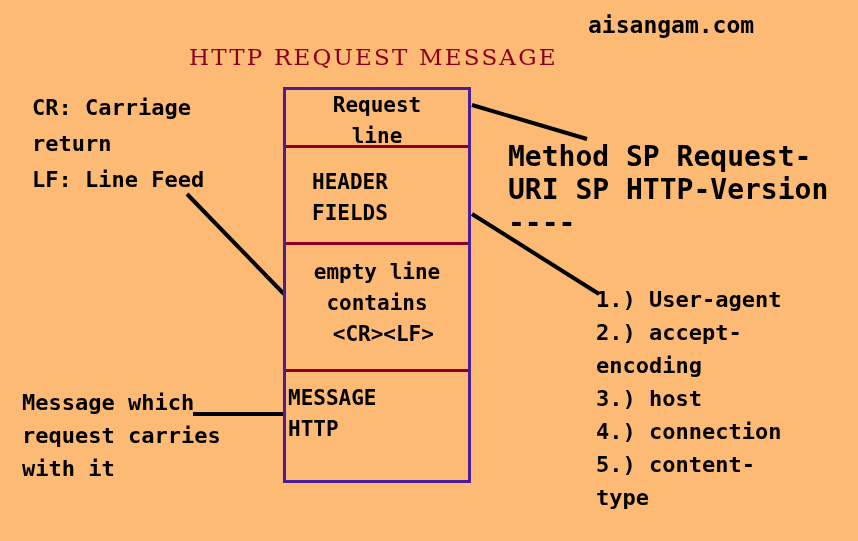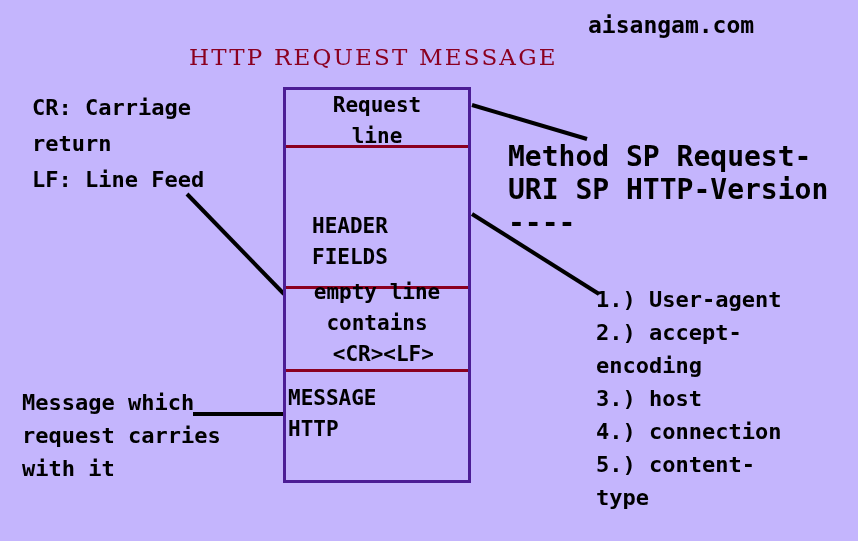--- a/index.html
+++ b/index.html
@@ -7,21 +7,21 @@
     padding: 0;
     background: #ffffff;
   }
   body {
     font-family: "DejaVu Sans Mono", monospace;
   }
   #canvas {
     position: relative;
     width: 858px;
     height: 541px;
-    background: #c4b5fd;
+    background: #fdba74;
     overflow: hidden;
   }
 
   .txt {
     position: absolute;
     color: #000000;
     font-family: "DejaVu Sans Mono", monospace;
     font-weight: bold;
     white-space: pre;
     line-height: 32px;
@@ -79,28 +79,27 @@
     text-align: center;
     padding-top: 3px;
   }
   #section-header-fields {
     top: 58px;
     height: 97px;
     border-bottom: 3px solid #8B0020;
     text-align: left;
     padding-left: 26px;
     padding-top: 19px;
-    margin-top: 44px;
   }
   #section-empty-line {
     top: 155px;
     height: 127px;
     border-bottom: 3px solid #8B0020;
     text-align: center;
-    padding-top: 32px;
+    padding-top: 12px;
   }
   #section-message-body {
     top: 282px;
     height: 114px;
     text-align: left;
     padding-left: 2px;
     padding-top: 11px;
   }
 
   

